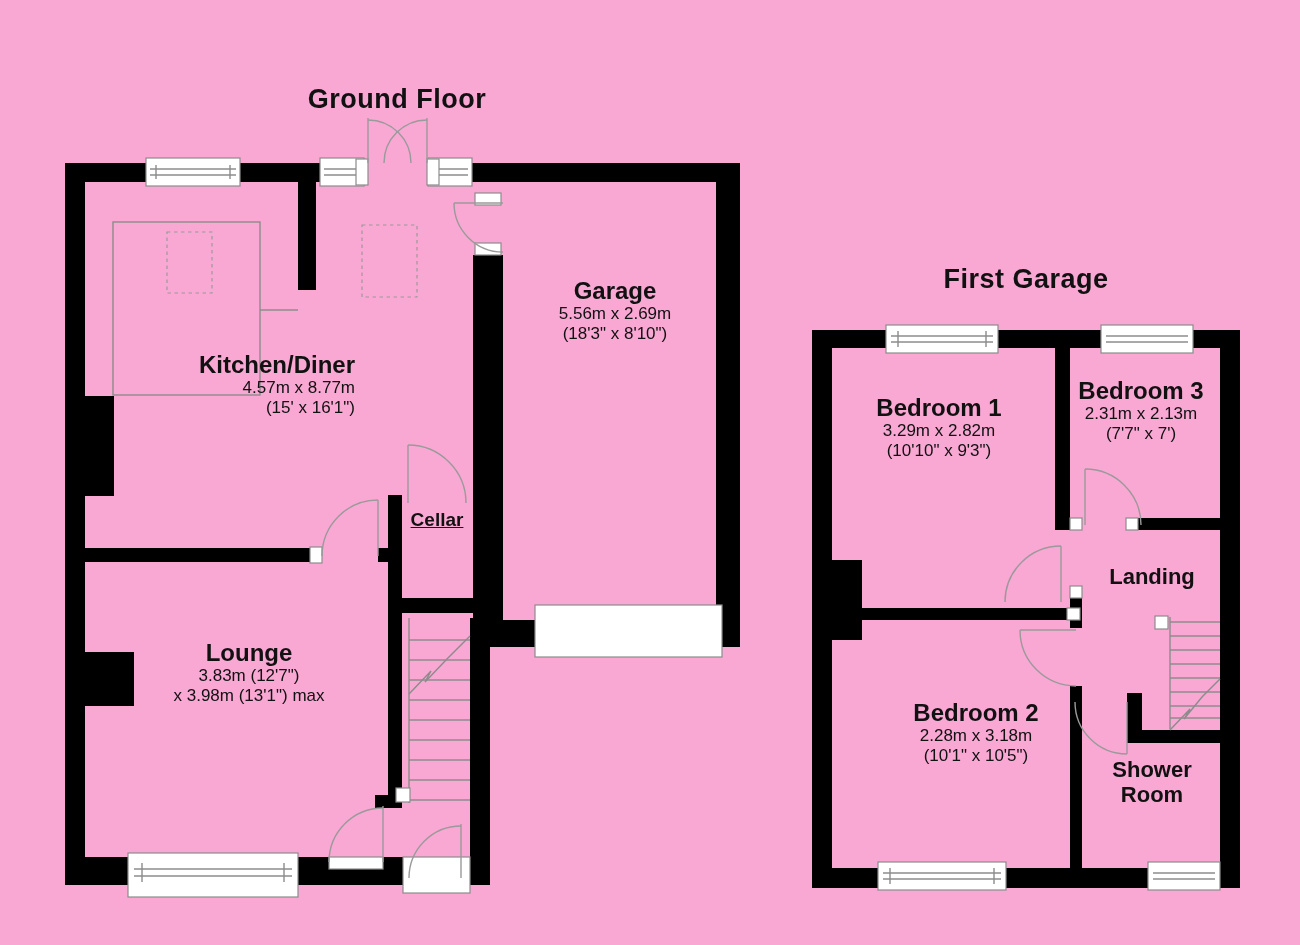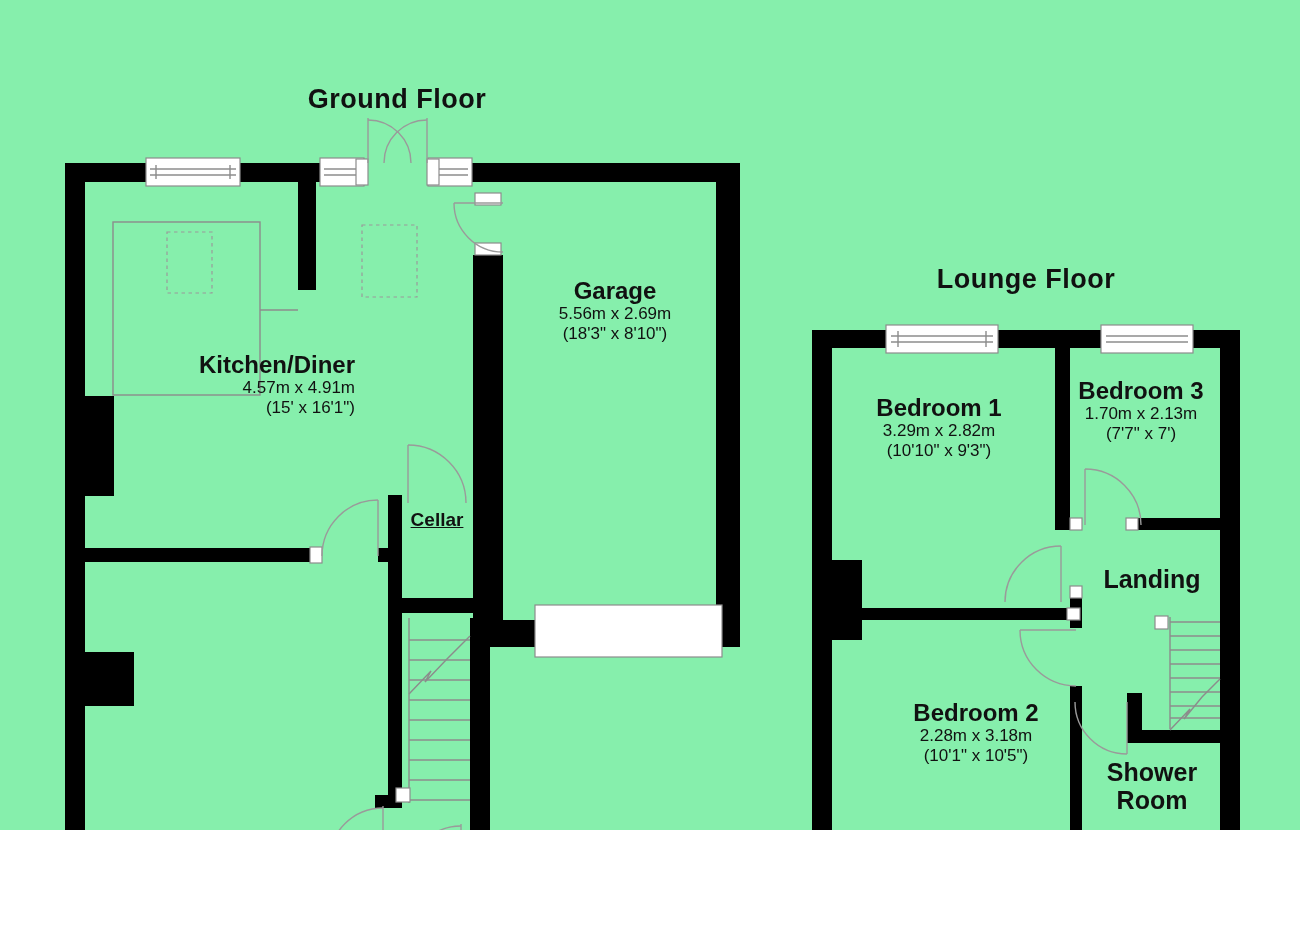--- a/index.html
+++ b/index.html
@@ -1,23 +1,23 @@
 <!DOCTYPE html>
 <html><head>
 <meta charset="utf-8">
 <style>
   html,body{margin:0;padding:0;background:#ffffff;}
-  #page{position:relative;width:1300px;height:830px;background:#86efac;overflow:hidden;
+  #page{position:relative;width:1300px;height:945px;background:#f9a8d4;overflow:hidden;
         font-family:"Liberation Sans", sans-serif;color:#111111;}
   #plan-svg{position:absolute;left:0;top:0;}
   .label{position:absolute;text-align:center;transform:translateX(-50%);white-space:nowrap;}
   .floor-title{font-size:27px;font-weight:bold;letter-spacing:0.5px;}
   .room-name{font-size:24px;font-weight:bold;line-height:1.1;}
   .room-name-sm{font-size:19px;font-weight:bold;line-height:1.1;}
-  .room-name-md{font-size:25px;font-weight:bold;line-height:1.13;}
+  .room-name-md{font-size:22px;font-weight:bold;line-height:1.13;}
   .room-dim{font-size:17px;line-height:1.15;}
   
   .wall{fill:#000000;stroke:none;}
   .thin{stroke:#8c8c8c;stroke-width:1.4;fill:none;}
   .thinw{stroke:#8c8c8c;stroke-width:1.2;fill:#ffffff;}
   .arc{stroke:#9a9a9a;stroke-width:1.4;fill:none;}
   .dashed{stroke:#9a9a9a;stroke-width:1.2;fill:none;stroke-dasharray:3.5,3.5;}
 </style>
 </head>
 <body>
@@ -218,44 +218,49 @@
       <path class="thin" d="M 1170,730 L 1190,709 L 1184,719 L 1202,697 L 1220,679"></path>
       <rect class="thinw" x="1155" y="616" width="13" height="13"></rect>
     </g>
   </g>
 </svg>
 
 <div class="label floor-title" style="left:397px; top:84px;">Ground Floor</div>
 
 <div class="label" style="left:277px; top:352px;text-align:right;">
   <div class="room-name">Kitchen/Diner</div>
-  <div class="room-dim">4.57m x 4.91m</div>
+  <div class="room-dim">4.57m x 8.77m</div>
   <div class="room-dim">(15' x 16'1")</div>
 </div>
 
 <div class="label" style="left:615px; top:278px;">
   <div class="room-name">Garage</div>
   <div class="room-dim">5.56m x 2.69m</div>
   <div class="room-dim">(18'3" x 8'10")</div>
 </div>
 
 <div class="label room-name-sm" style="left:437px; top:510px;text-decoration:underline;">Cellar</div>
 
-
-<div class="label floor-title" style="left:1026px; top:264px;">Lounge Floor</div>
+<div class="label" style="left:249px; top:640px;">
+  <div class="room-name">Lounge</div>
+  <div class="room-dim">3.83m (12'7")</div>
+  <div class="room-dim">x 3.98m (13'1") max</div>
+</div>
+
+<div class="label floor-title" style="left:1026px; top:264px;">First Garage</div>
 
 <div class="label" style="left:939px; top:395px;">
   <div class="room-name">Bedroom 1</div>
   <div class="room-dim">3.29m x 2.82m</div>
   <div class="room-dim">(10'10" x 9'3")</div>
 </div>
 
 <div class="label" style="left:1141px; top:378px;text-align:center;">
   <div class="room-name">Bedroom 3</div>
-  <div class="room-dim">1.70m x 2.13m</div>
+  <div class="room-dim">2.31m x 2.13m</div>
   <div class="room-dim">(7'7" x 7')</div>
 </div>
 
 <div class="label room-name-md" style="left:1152px; top:565px;">Landing</div>
 
 <div class="label" style="left:952px; top:700px;margin-left:24px;">
   <div class="room-name">Bedroom 2</div>
   <div class="room-dim">2.28m x 3.18m</div>
   <div class="room-dim">(10'1" x 10'5")</div>
 </div>

